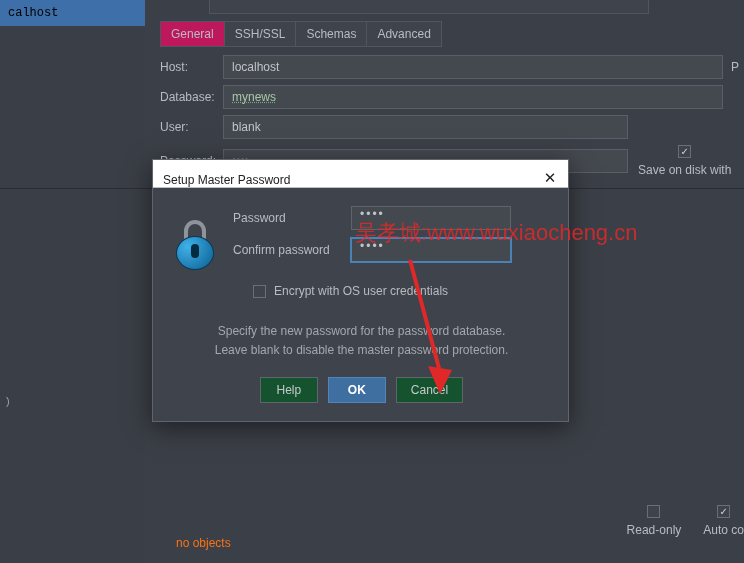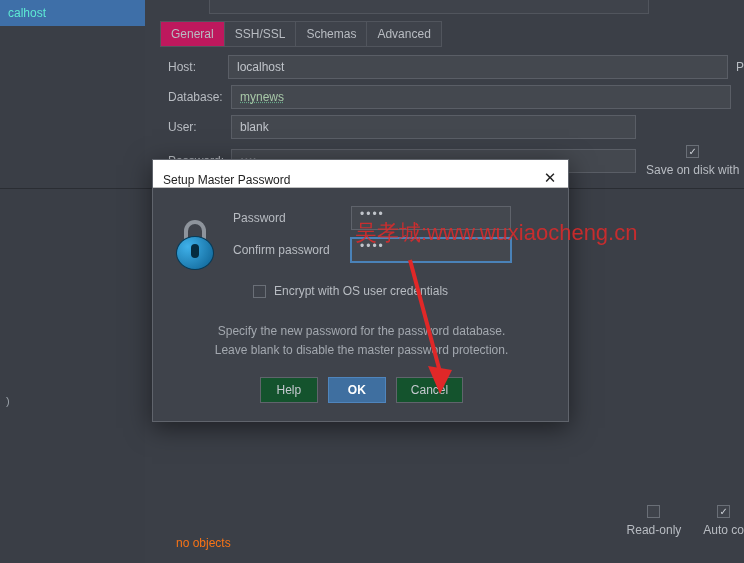--- a/index.html
+++ b/index.html
@@ -1,30 +1,30 @@
 <!DOCTYPE html>
 <html><head>
 <meta charset="utf-8">
 <style>
 * { box-sizing: border-box; margin: 0; padding: 0; font-family: "Segoe UI", Tahoma, sans-serif; font-size: 12px; }
 body { width: 744px; height: 563px; background: #3b3f47; color: #b8bcc2; overflow: hidden; position: relative; }
 
 .sidebar { position: absolute; left: 0; top: 0; width: 145px; height: 100%; background: #3a3e46; }
-.sidebar-item { padding: 6px 8px; background: #3e6fa8; color: #5eead4; font-size: 12px; }
+.sidebar-item { padding: 6px 8px; background: #3e6fa8; color: #000000; font-size: 12px; font-family: Liberation Mono, monospace; }
 .sidebar-marker { position: absolute; left: 6px; top: 395px; color: #9aa0a8; font-size: 11px; }
 
 .main { position: absolute; left: 160px; top: 0; right: 0; height: 100%; }
 .topbox { position: absolute; left: 49px; top: 0; width: 440px; height: 14px; border: 1px solid #51555d; border-top: none; background: #3f434b; }
 
 .tabs { position: absolute; left: 0; top: 21px; display: flex; border: 1px solid #51555d; }
 .tab { padding: 5px 10px; background: #3f434b; border-right: 1px solid #51555d; cursor: pointer; color: #b8bcc2; }
 .tab:last-child { border-right: none; }
 .tab.active { background: #be185d; }
 
-.form { position: absolute; left: 8px; top: 55px; right: 0; }
+.form { position: absolute; left: 0; top: 55px; right: 0; }
 .row { display: flex; align-items: center; margin-bottom: 6px; }
 .label { width: 63px; color: #b8bcc2; }
 .input { flex: 0 0 500px; height: 24px; background: #44484f; border: 1px solid #5a5e66; color: #c0c4ca; padding: 0 8px; line-height: 22px; }
 .input.narrow { flex: 0 0 405px; }
 .dotted { text-decoration: underline dotted #6a8; color: #a8c8a8; }
 .side-p { margin-left: 8px; color: #b8bcc2; }
 .chk { display: inline-flex; align-items: center; gap: 5px; margin-left: 10px; flex-direction: column; }
 .chkbox { width: 13px; height: 13px; border: 1px solid #6a6f77; background: #3f434b; display: inline-flex; align-items: center; justify-content: center; font-size: 10px; line-height: 1; }
 .chkbox.checked::after { content: "✓"; color: #cfd3d9; }
 

